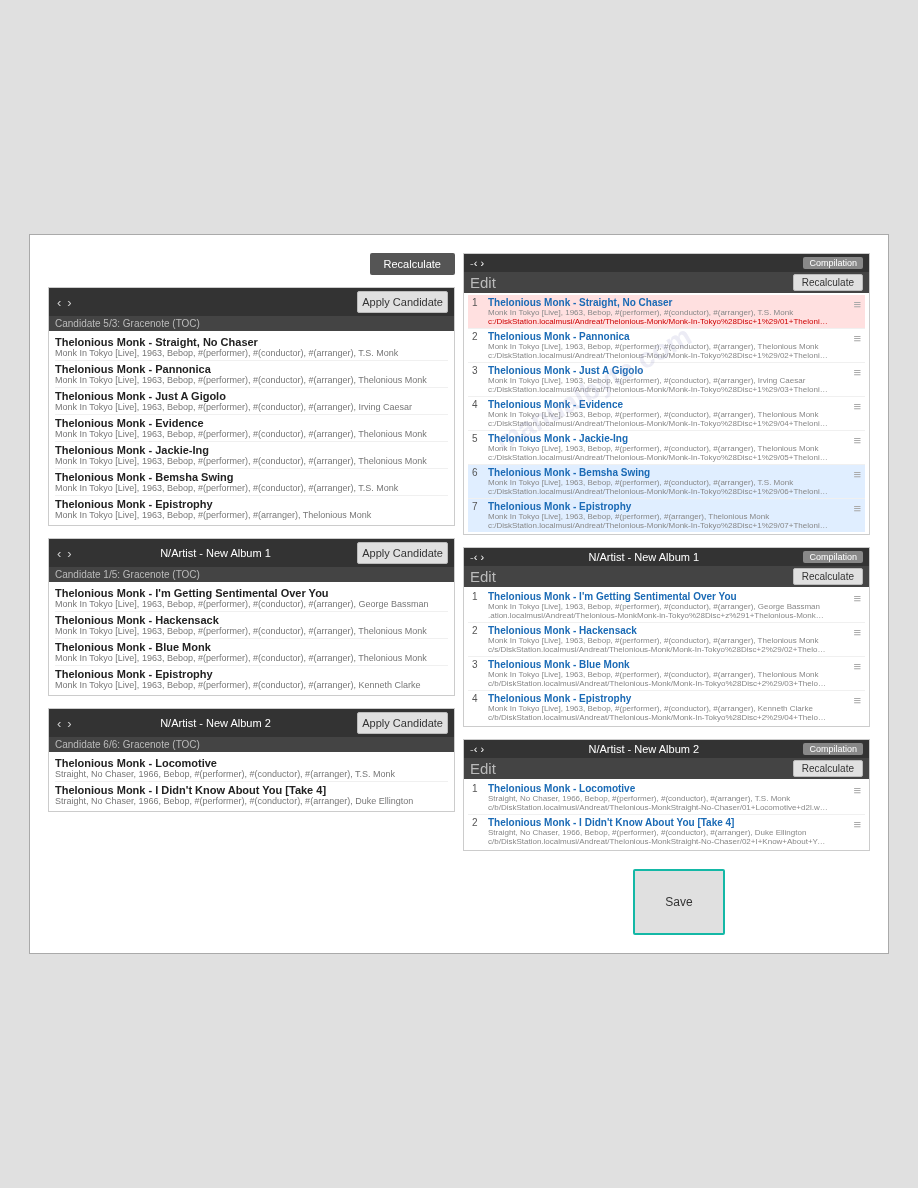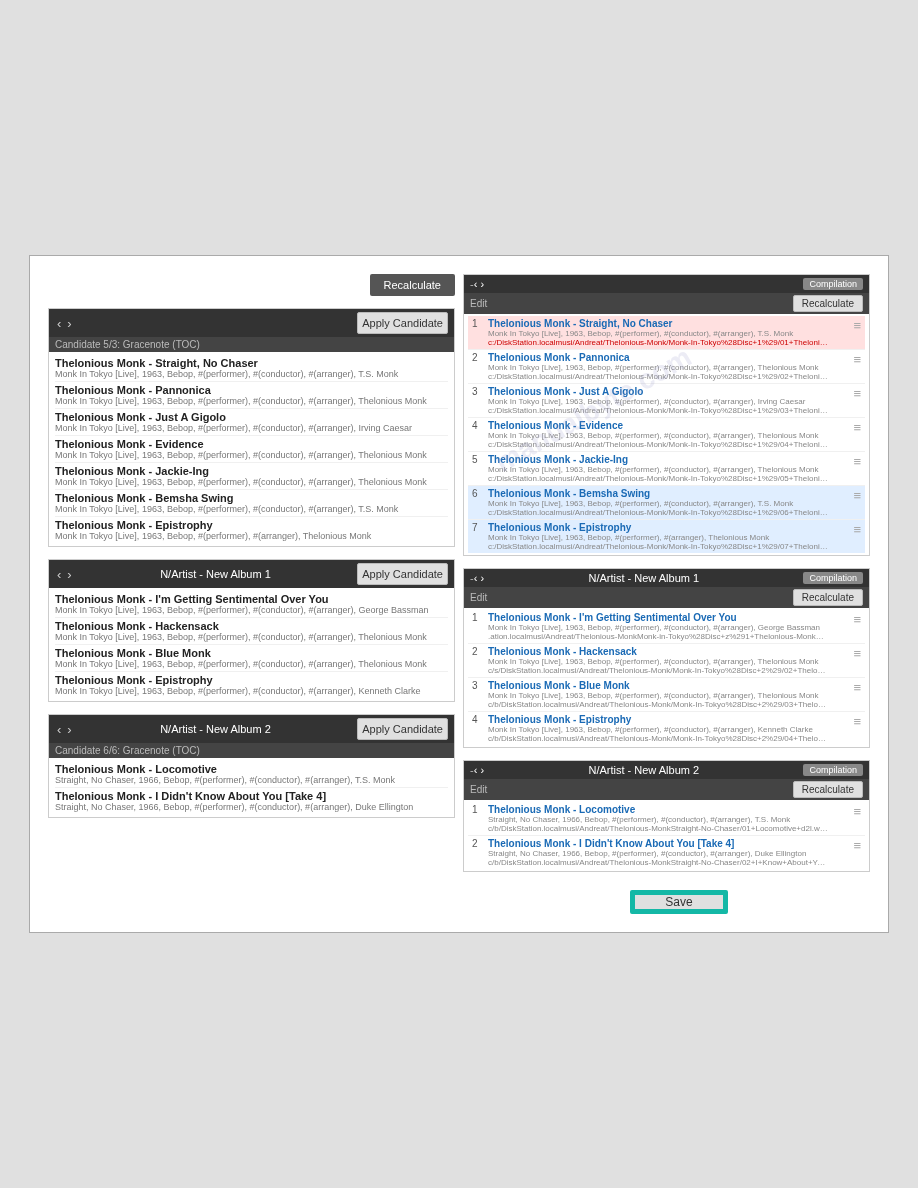--- a/index.html
+++ b/index.html
@@ -47,22 +47,22 @@
       color: #333;
       border: 1px solid #bbb;
       padding: 4px 4px;
       cursor: pointer;
       font-size: 11px;
       border-radius: 2px;
     }
     .btn-save {
       background: #e0e0e0;
       color: #333;
-      border: 5px solid #14b8a6;
-      padding: 0 30px;
+      border: 2px solid #14b8a6;
+      padding: 24px 30px;
       cursor: pointer;
       font-size: 12px;
       border-radius: 2px;
       margin-left: 25px;
     }
     .album-block {
       border: 1px solid #ccc;
       margin-bottom: 4px;
     }
     .album-block-header {
@@ -121,21 +121,21 @@
     }
     .right-panel-subheader {
       background: #444;
       display: flex;
       align-items: center;
       justify-content: space-between;
       padding: 2px 6px;
     }
     .right-panel-subheader .edit-label {
       color: #bbb;
-      font-size: 10px;
+      font-size: 15px;
     }
     .track-item-right {
       padding: 2px 4px;
       border-bottom: 1px solid #f0f0f0;
       display: flex;
       align-items: flex-start;
       gap: 4px;
     }
     .track-item-right:last-child { border-bottom: none; }
     .track-title-right {
@@ -259,20 +259,23 @@
 
     <div class="album-block">
       <div class="album-block-header">
         <div class="nav-arrows">
           <span>‹</span>
           <span>›</span>
         </div>
         <span style="color:#fff; font-size:11px; flex:1; text-align:center;">N/Artist - New Album 1</span>
         <button class="btn-light">Apply Candidate</button>
       </div>
+      <div class="album-block-subheader">
+        <span>Candidate 1/5: Gracenote (TOC)</span>
+      </div>
       <div class="album-block-body">
         <div class="track-item">
           <div class="track-title">Thelonious Monk - I'm Getting Sentimental Over You</div>
           <div class="track-meta">Monk In Tokyo [Live], 1963, Bebop, #(performer), #(conductor), #(arranger), George Bassman</div>
         </div>
         <div class="track-item">
           <div class="track-title">Thelonious Monk - Hackensack</div>
           <div class="track-meta">Monk In Tokyo [Live], 1963, Bebop, #(performer), #(conductor), #(arranger), Thelonious Monk</div>
         </div>
         <div class="track-item">

